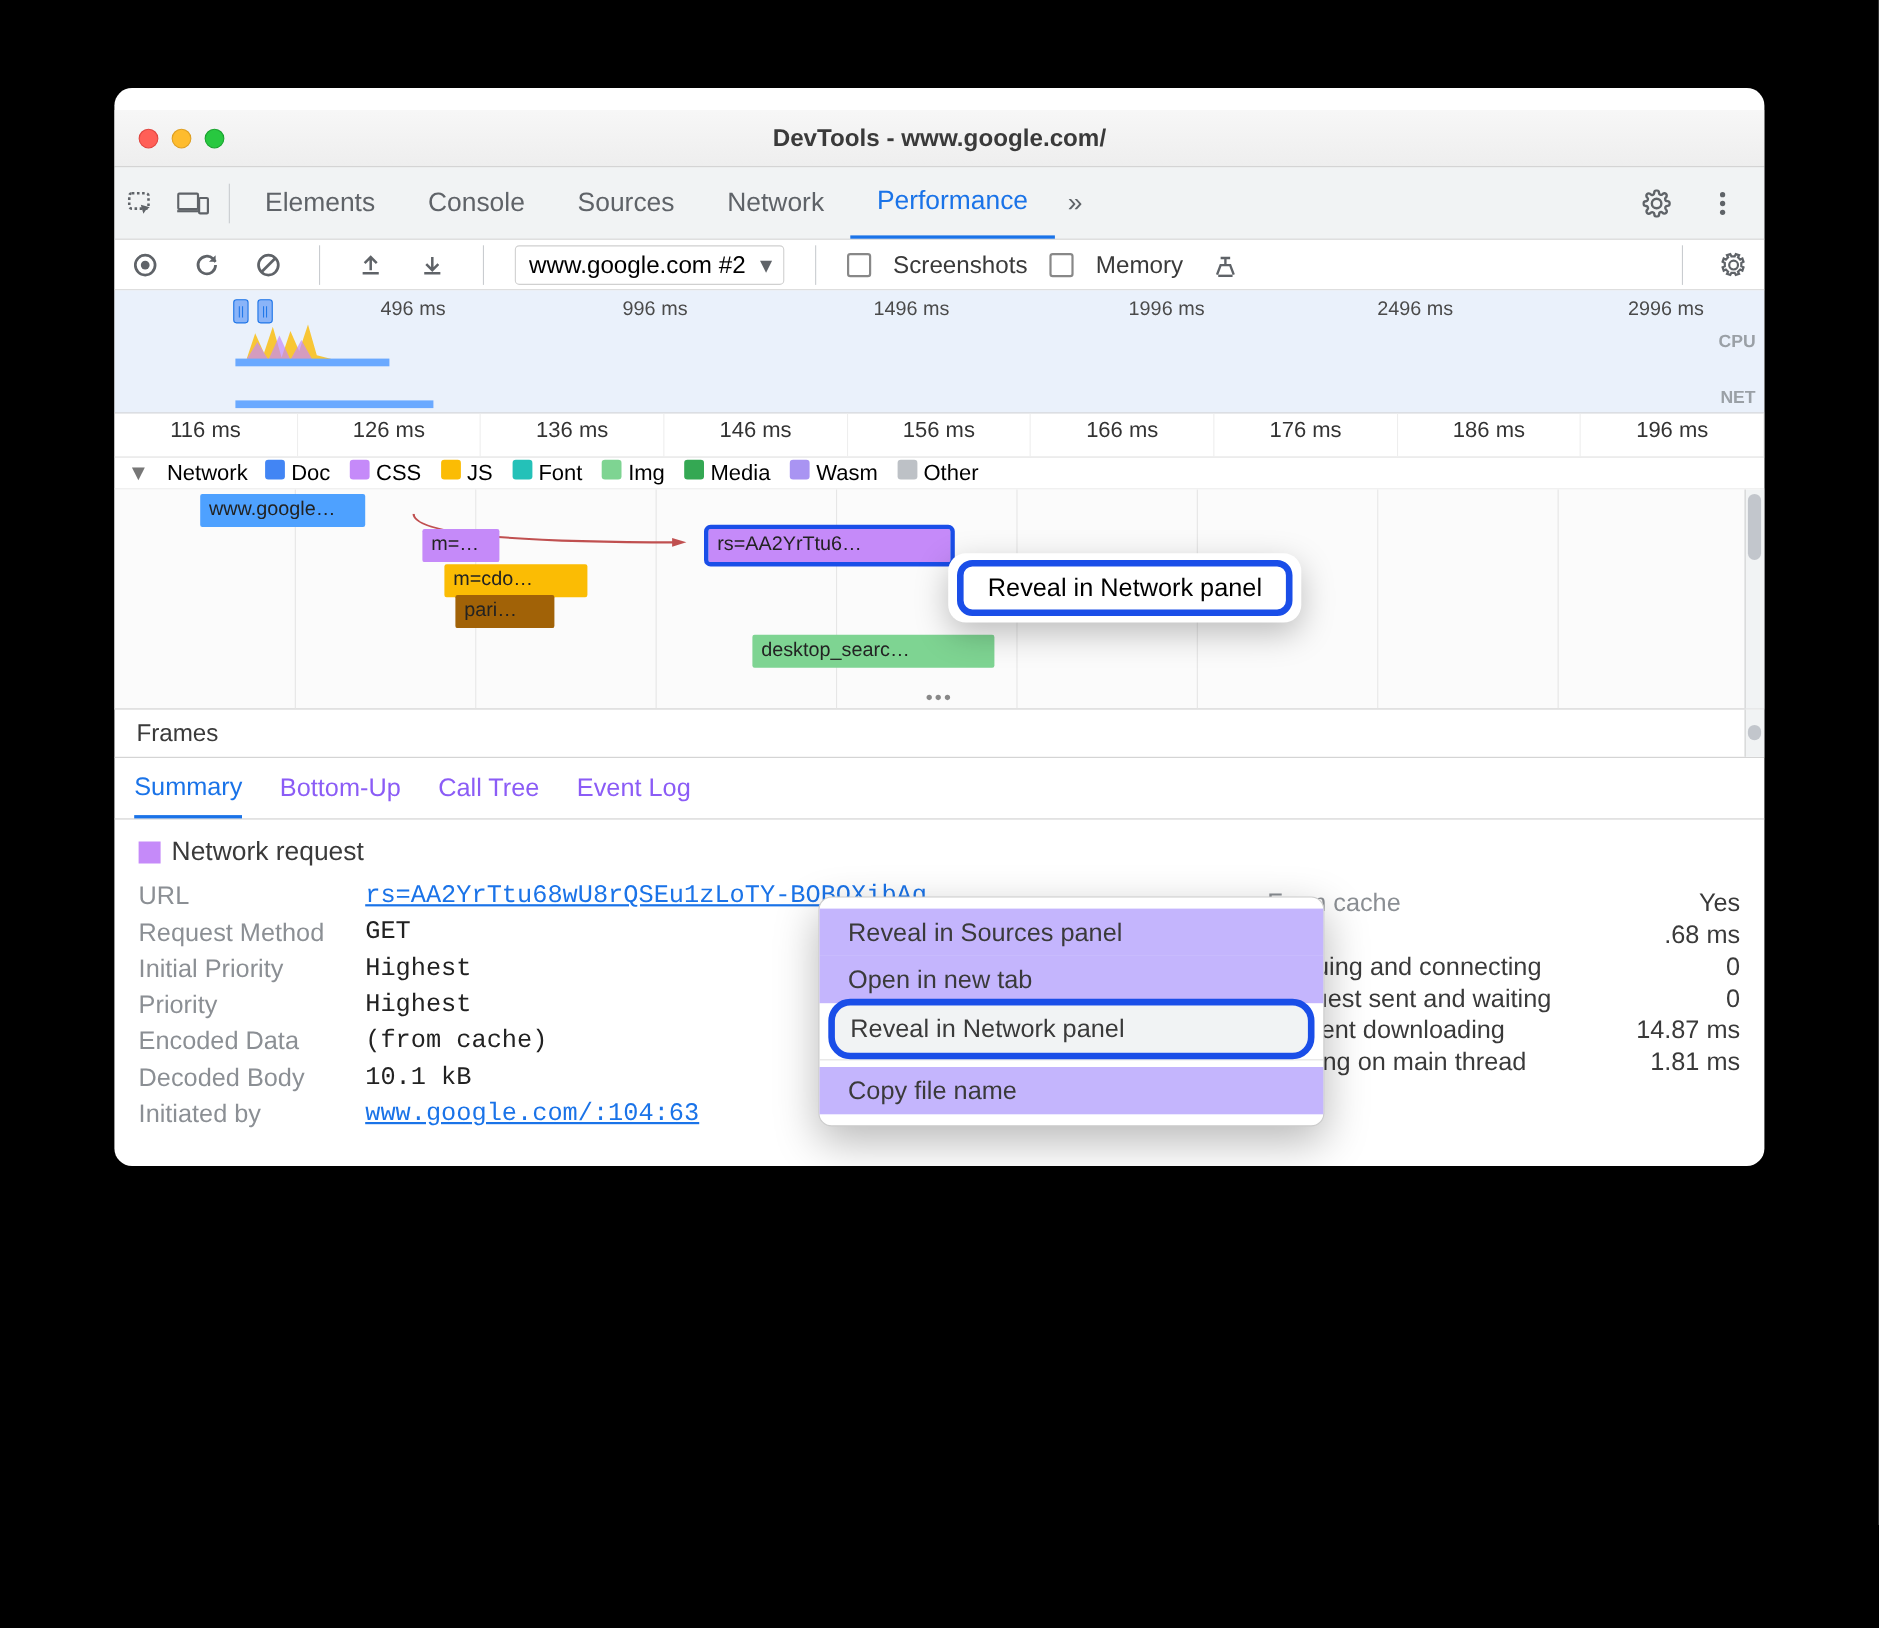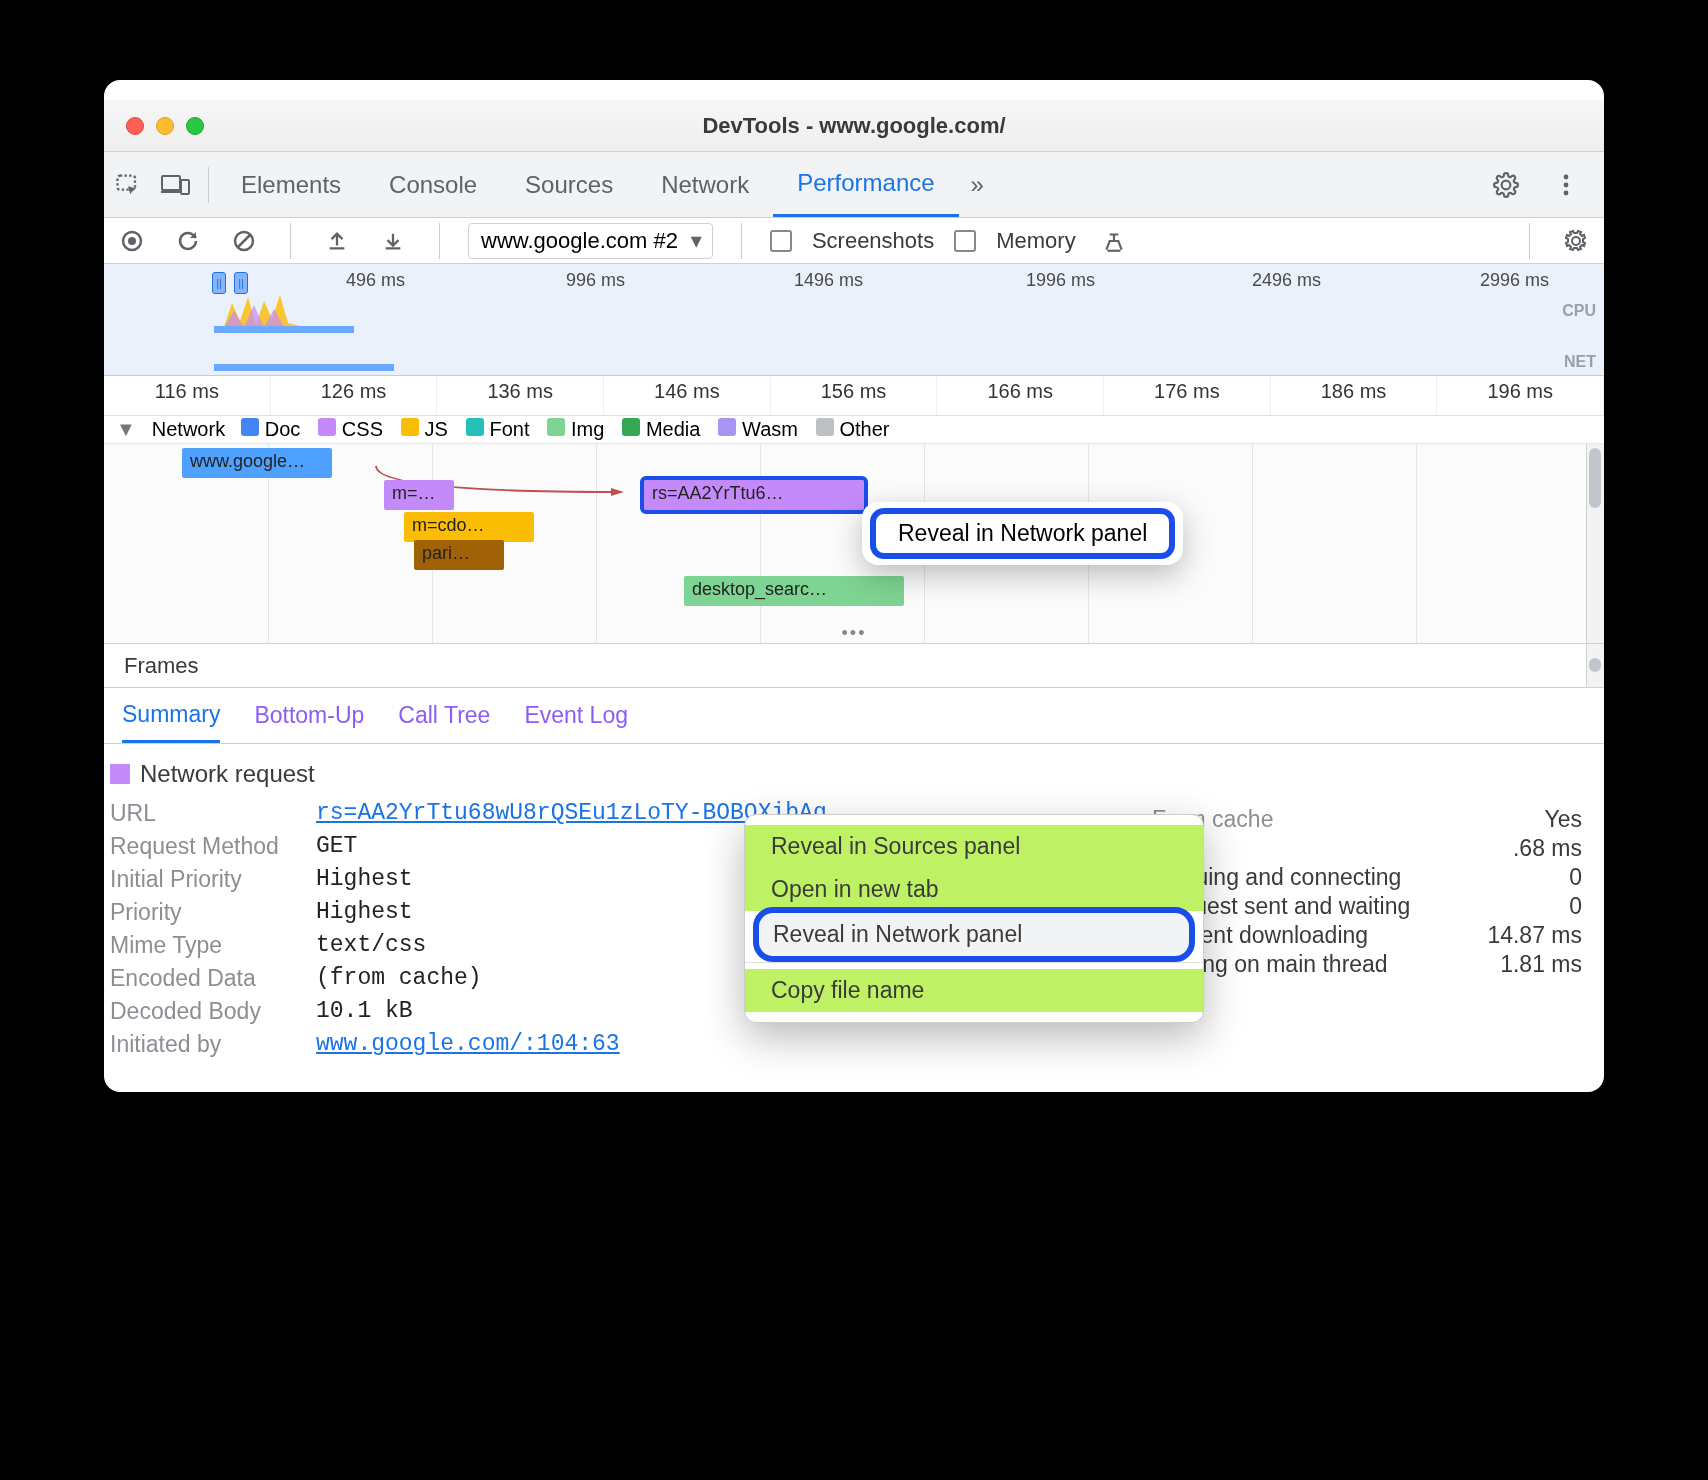--- a/index.html
+++ b/index.html
@@ -35,31 +35,31 @@
 .networkrow { display:flex; align-items:center; gap:16px; padding: 2px 12px; background:#fff; font-size:20px; border-bottom:1px solid #e6e6e6; }
 .tri { color:#777; }
 .legend { display:flex; gap:18px; }
 .lsw { width:18px; height:18px; border-radius:3px; display:inline-block; }
 .network-area { height: 200px; background:#fbfbfb; border-bottom:1px solid #d0d0d0; position:relative; }
 .netitem { position:absolute; height:30px; border-radius:2px; font-size:18px; padding:3px 8px; color:#222; white-space:nowrap; overflow:hidden; }
 .frames-row { height:44px; border-bottom:1px solid #d0d0d0; padding:6px 20px; font-size:22px; color:#3a3a3a; display:flex; align-items:center; position:relative; }
 .sub-tabs { height:56px; border-bottom:1px solid #d0d0d0; display:flex; align-items:center; gap:34px; padding: 0 18px; }
 .stab { font-size:23px; color:#8b5cf6; cursor:pointer; height:100%; display:flex; align-items:center; }
 .stab.active { color:#1a73e8; border-bottom:3px solid #1a73e8; }
-.details { padding: 16px 22px 28px 6px; font-size:23px; color:#3a3a3a; position:relative; }
+.details { padding: 16px 22px 28px 22px; font-size:23px; color:#3a3a3a; position:relative; }
 .details h3 { font-size:24px; font-weight:500; margin-bottom:12px; display:flex; align-items:center; gap:10px; }
 .details .sw { width:20px; height:20px; background:#c58af9; }
 .drow { display:flex; gap:16px; margin:6px 0; }
 .dlabel { color:#8b8f94; min-width:190px; }
 .dval { color:#222;font-family:Liberation Mono, monospace; }
 .link { color:#1a73e8; text-decoration:underline; cursor:pointer; }
 .right-col { position:absolute; right:22px; top:60px; width:430px; font-size:23px; }
 .rrow { display:flex; justify-content:space-between; margin:2px 0; }
 .context-menu { position:absolute; background:#fff; border:1px solid #ccc; border-radius:12px; box-shadow:0 14px 40px rgba(0,0,0,.28); padding:10px 0; z-index:20; }
-.cm-item { padding:8px 26px; font-size:23px; background:#bef264; cursor:pointer; white-space:nowrap; }
+.cm-item { padding:8px 26px; font-size:23px; background:#c4b5fd; cursor:pointer; white-space:nowrap; }
 .cm-item.highlight { outline:6px solid #1a4ee8; border-radius:14px; background:#f1f3f4; margin:2px 14px; padding:8px 14px; }
 .cm-sep { height:1px; background:#e0e0e0; margin:6px 0; }
 .tooltip { position:absolute; background:#fff; border-radius:16px; padding:6px 8px; box-shadow:0 10px 30px rgba(0,0,0,.25); z-index:30; }
 .tooltip-inner { border:6px solid #1a4ee8; border-radius:14px; padding:6px 22px; font-size:23px; }
 .gridline { position:absolute; top:0; bottom:0; width:1px; background:#e6e6e6; }
 .scroll-border { position:absolute; right:0; top:0; bottom:0; width:18px; background: #f1f3f4; border-left:1px solid #d0d0d0; }
 .thumb { position:absolute; right:3px; width:12px; border-radius:6px; background:#c2c6cc; }
 svg { display:block; }
 </style>
 </head>
@@ -271,24 +271,20 @@
       </div>
     <div class="drow">
         <span class="dlabel">Initial Priority</span>
         <span class="dval">Highest</span>
       </div>
     <div class="drow">
         <span class="dlabel">Priority</span>
         <span class="dval">Highest</span>
       </div>
     <div class="drow">
-        <span class="dlabel">Mime Type</span>
-        <span class="dval">text/css</span>
-      </div>
-    <div class="drow">
         <span class="dlabel">Encoded Data</span>
         <span class="dval">(from cache)</span>
       </div>
     <div class="drow">
         <span class="dlabel">Decoded Body</span>
         <span class="dval">10.1 kB</span>
       </div>
     <div class="drow">
         <span class="dlabel">Initiated by</span>
         <span class="dval link">www.google.com/:104:63</span>

